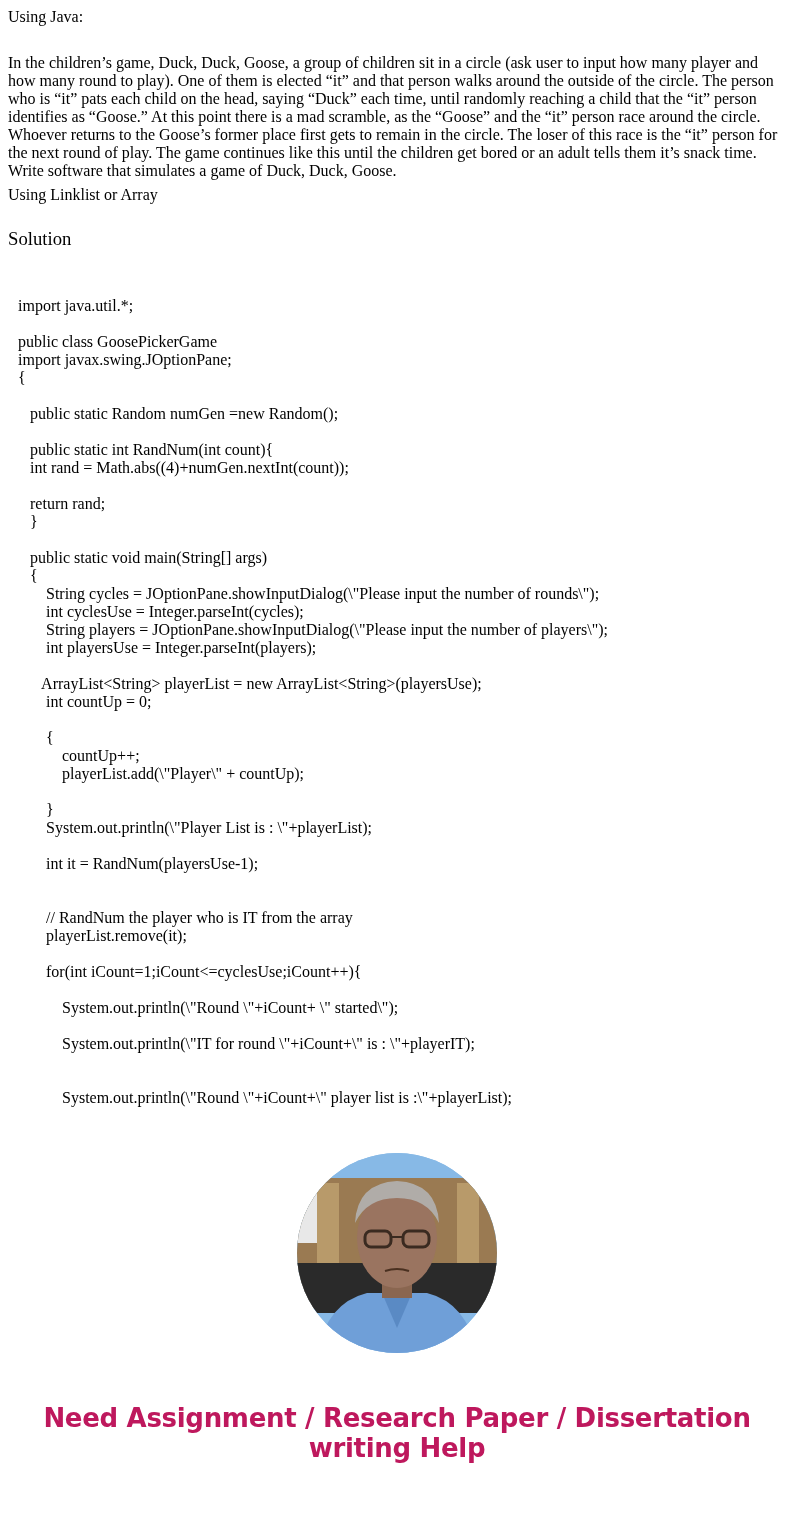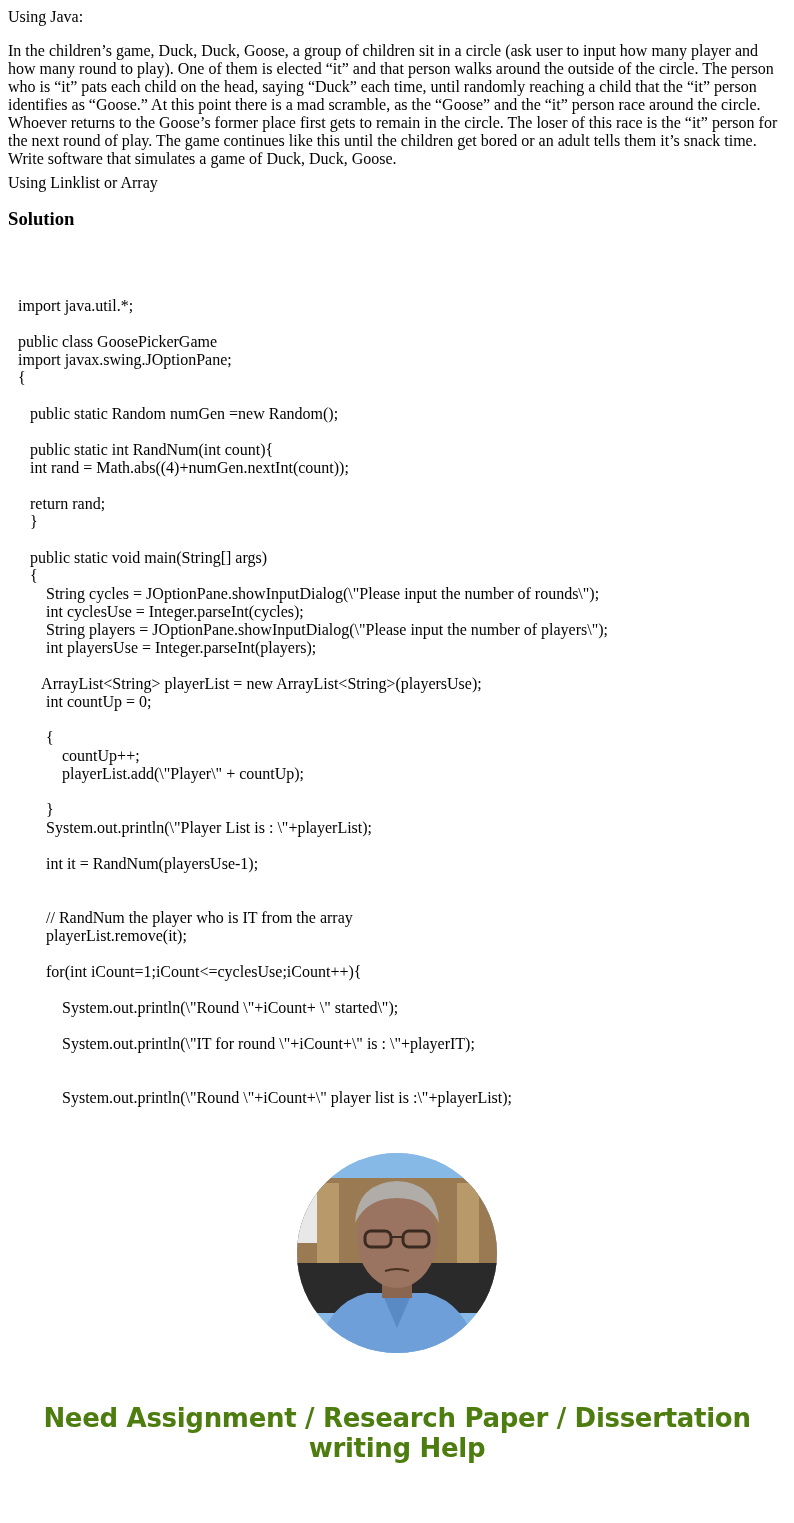--- a/index.html
+++ b/index.html
@@ -13,28 +13,28 @@
       font-size: 16px;
       line-height: 18px;
     }
     .content {
       position: absolute;
       left: 8px;
       top: 8px;
       width: 778px;
     }
     p { margin: 0; }
-    .q-label { margin-bottom: 16px; }
+    .q-label { margin-bottom: 28px; }
     .q-body { margin-bottom: 6px; }
-    .q-note { margin-bottom: 16px; }
+    .q-note { margin-bottom: 24px; }
     h3 {
       margin: 0 0 19px 0;
       font-size: 18.7px;
       line-height: 22px;
-      font-weight: bold;
+      font-weight: normal;
     }
     .code-clip {
       position: absolute;
       left: 18px;
       top: 261px;
       width: 778px;
       height: 861px;
       overflow: hidden;
       margin-top: 36px;
     }
@@ -57,21 +57,21 @@
     .promo {
       position: absolute;
       left: 0;
       top: 1403px;
       width: 794px;
       text-align: center;
       font-family: "DejaVu Sans", sans-serif;
       font-weight: bold;
       font-size: 26px;
       line-height: 30px;
-      color: #4d7c0f;
+      color: #be185d;
       letter-spacing: -0.3px;
     }
   </style>
 </head>
 <body>
 
 <div class="content">
   <p class="q-label">Using Java:</p>
   <p class="q-body">In the children’s game, Duck, Duck, Goose, a group of children sit in a circle (ask user to input how many player and how many round to play). One of them is elected “it” and that person walks around the outside of the circle. The person who is “it” pats each child on the head, saying “Duck” each time, until randomly reaching a child that the “it” person identifies as “Goose.” At this point there is a mad scramble, as the “Goose” and the “it” person race around the circle. Whoever returns to the Goose’s former place first gets to remain in the circle. The loser of this race is the “it” person for the next round of play. The game continues like this until the children get bored or an adult tells them it’s snack time. Write software that simulates a game of Duck, Duck, Goose.</p>
   <p class="q-note">Using Linklist or Array</p>

